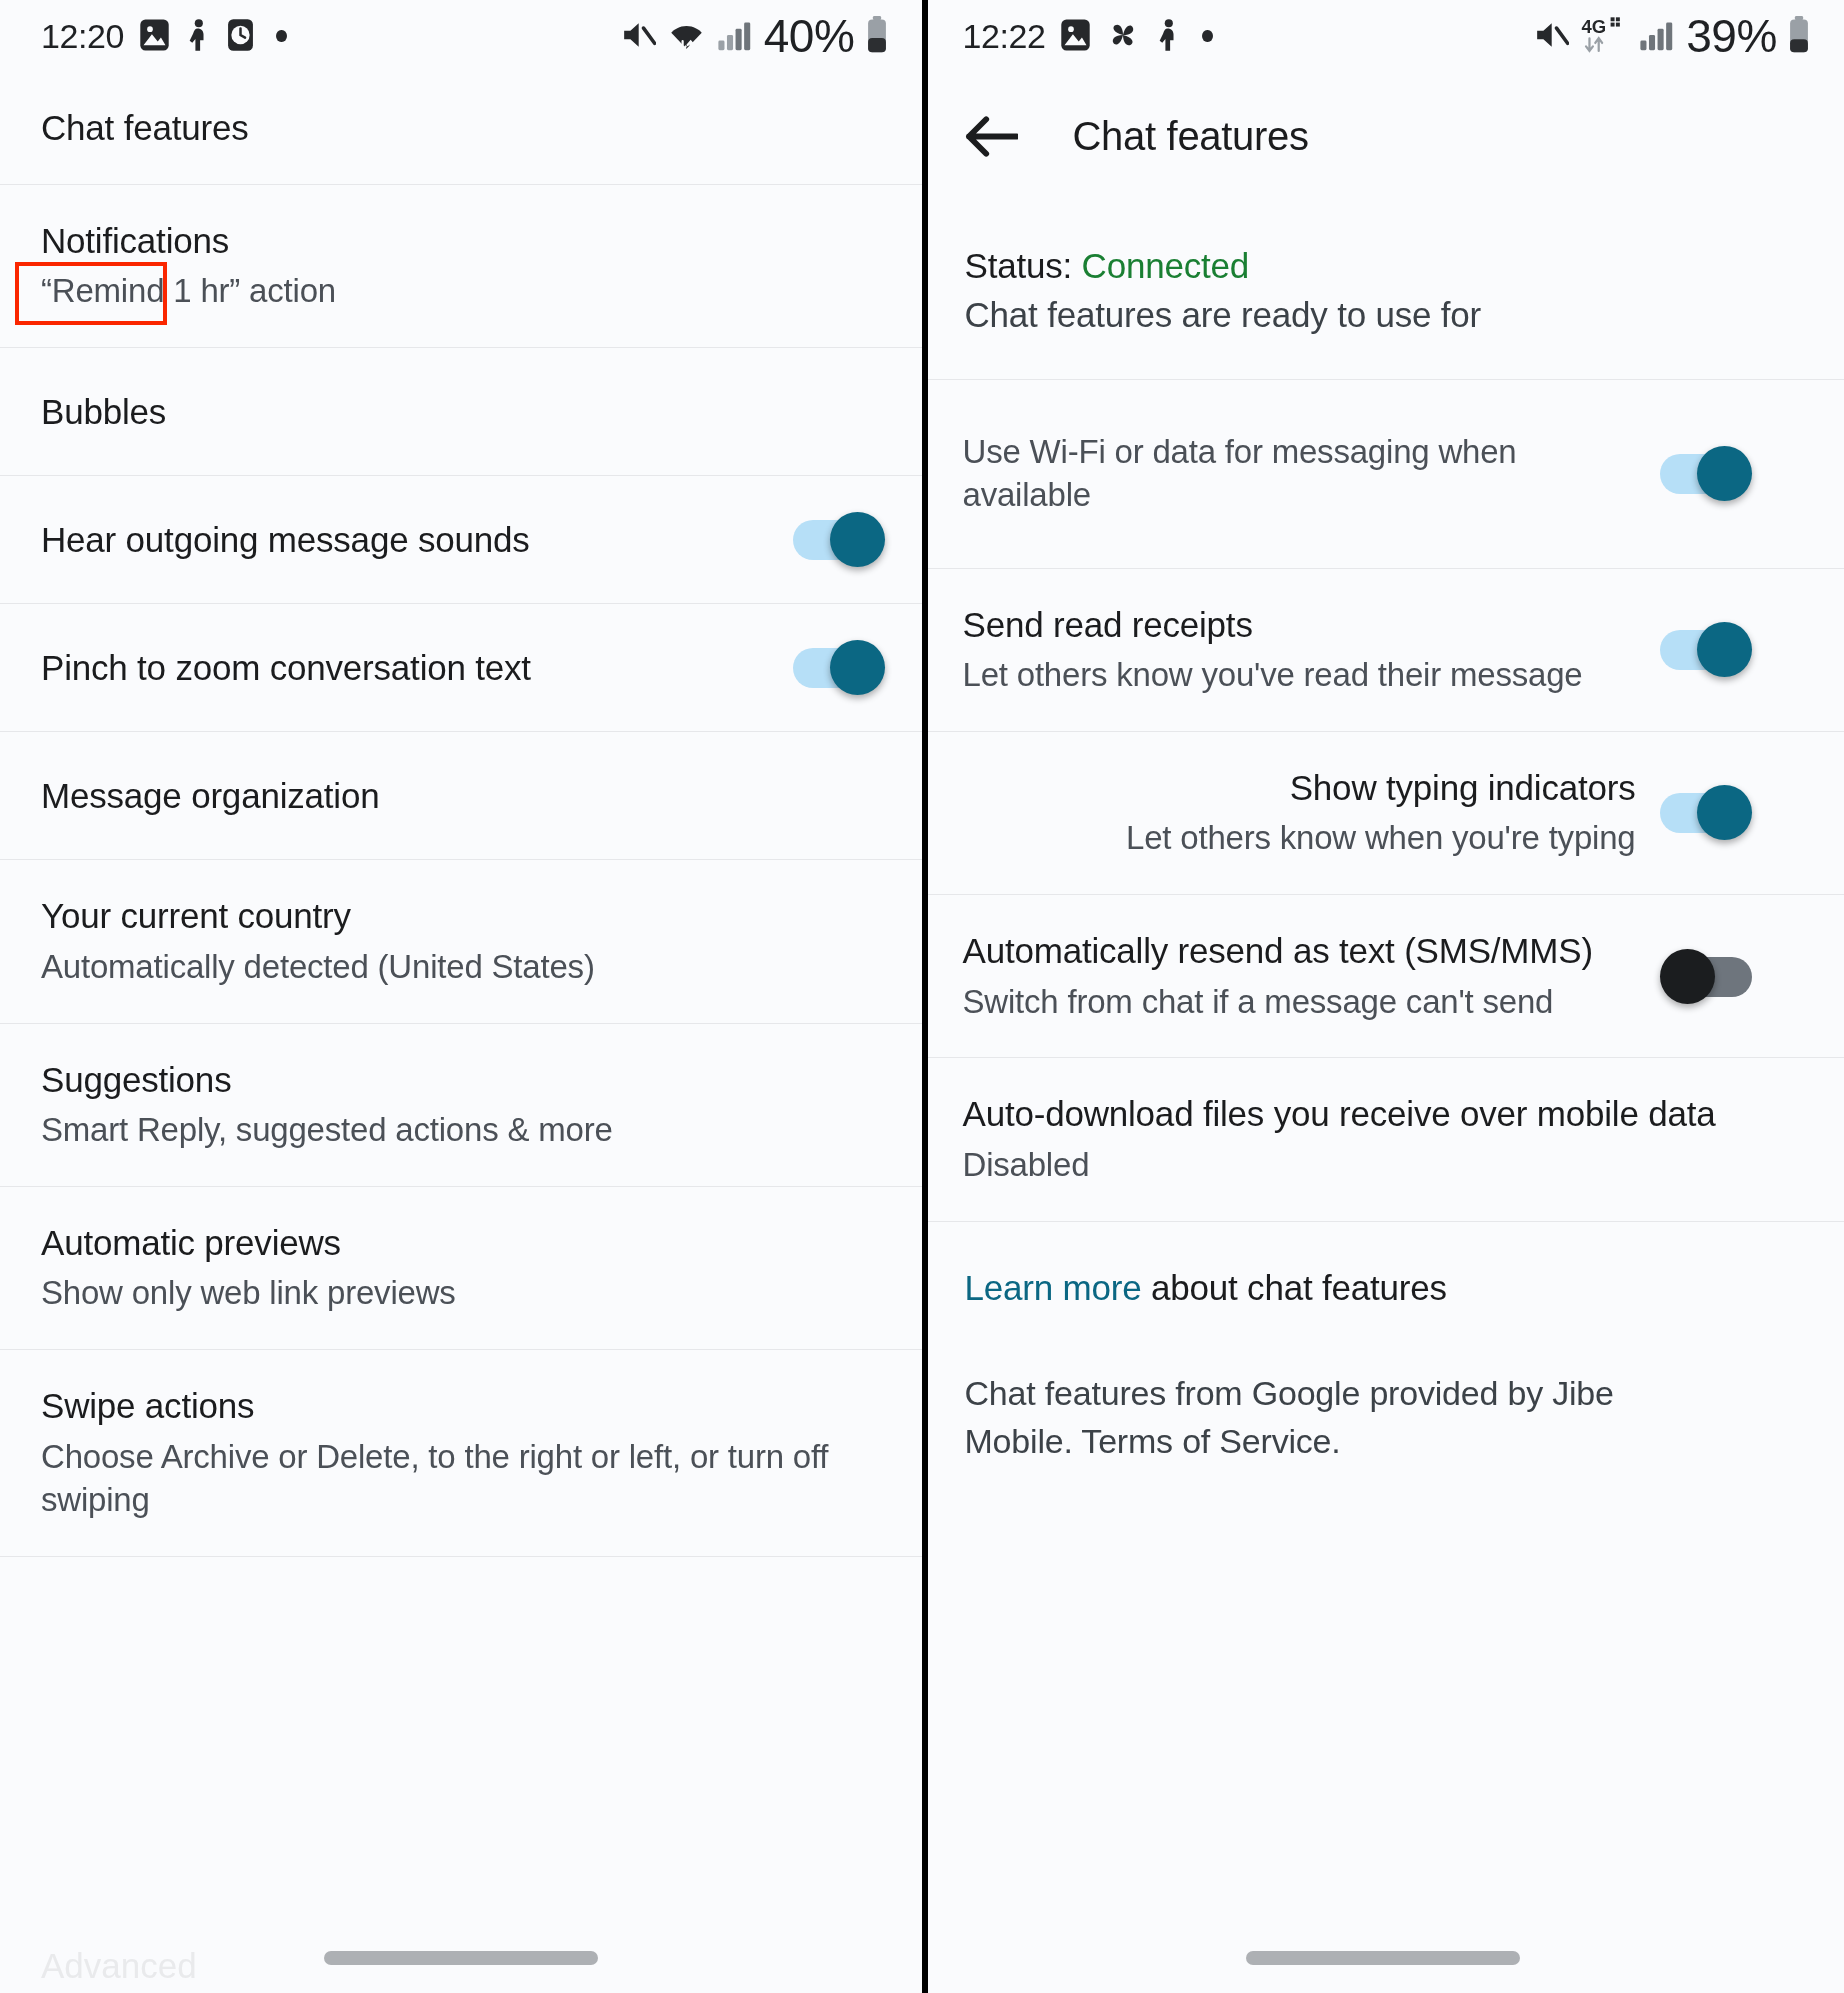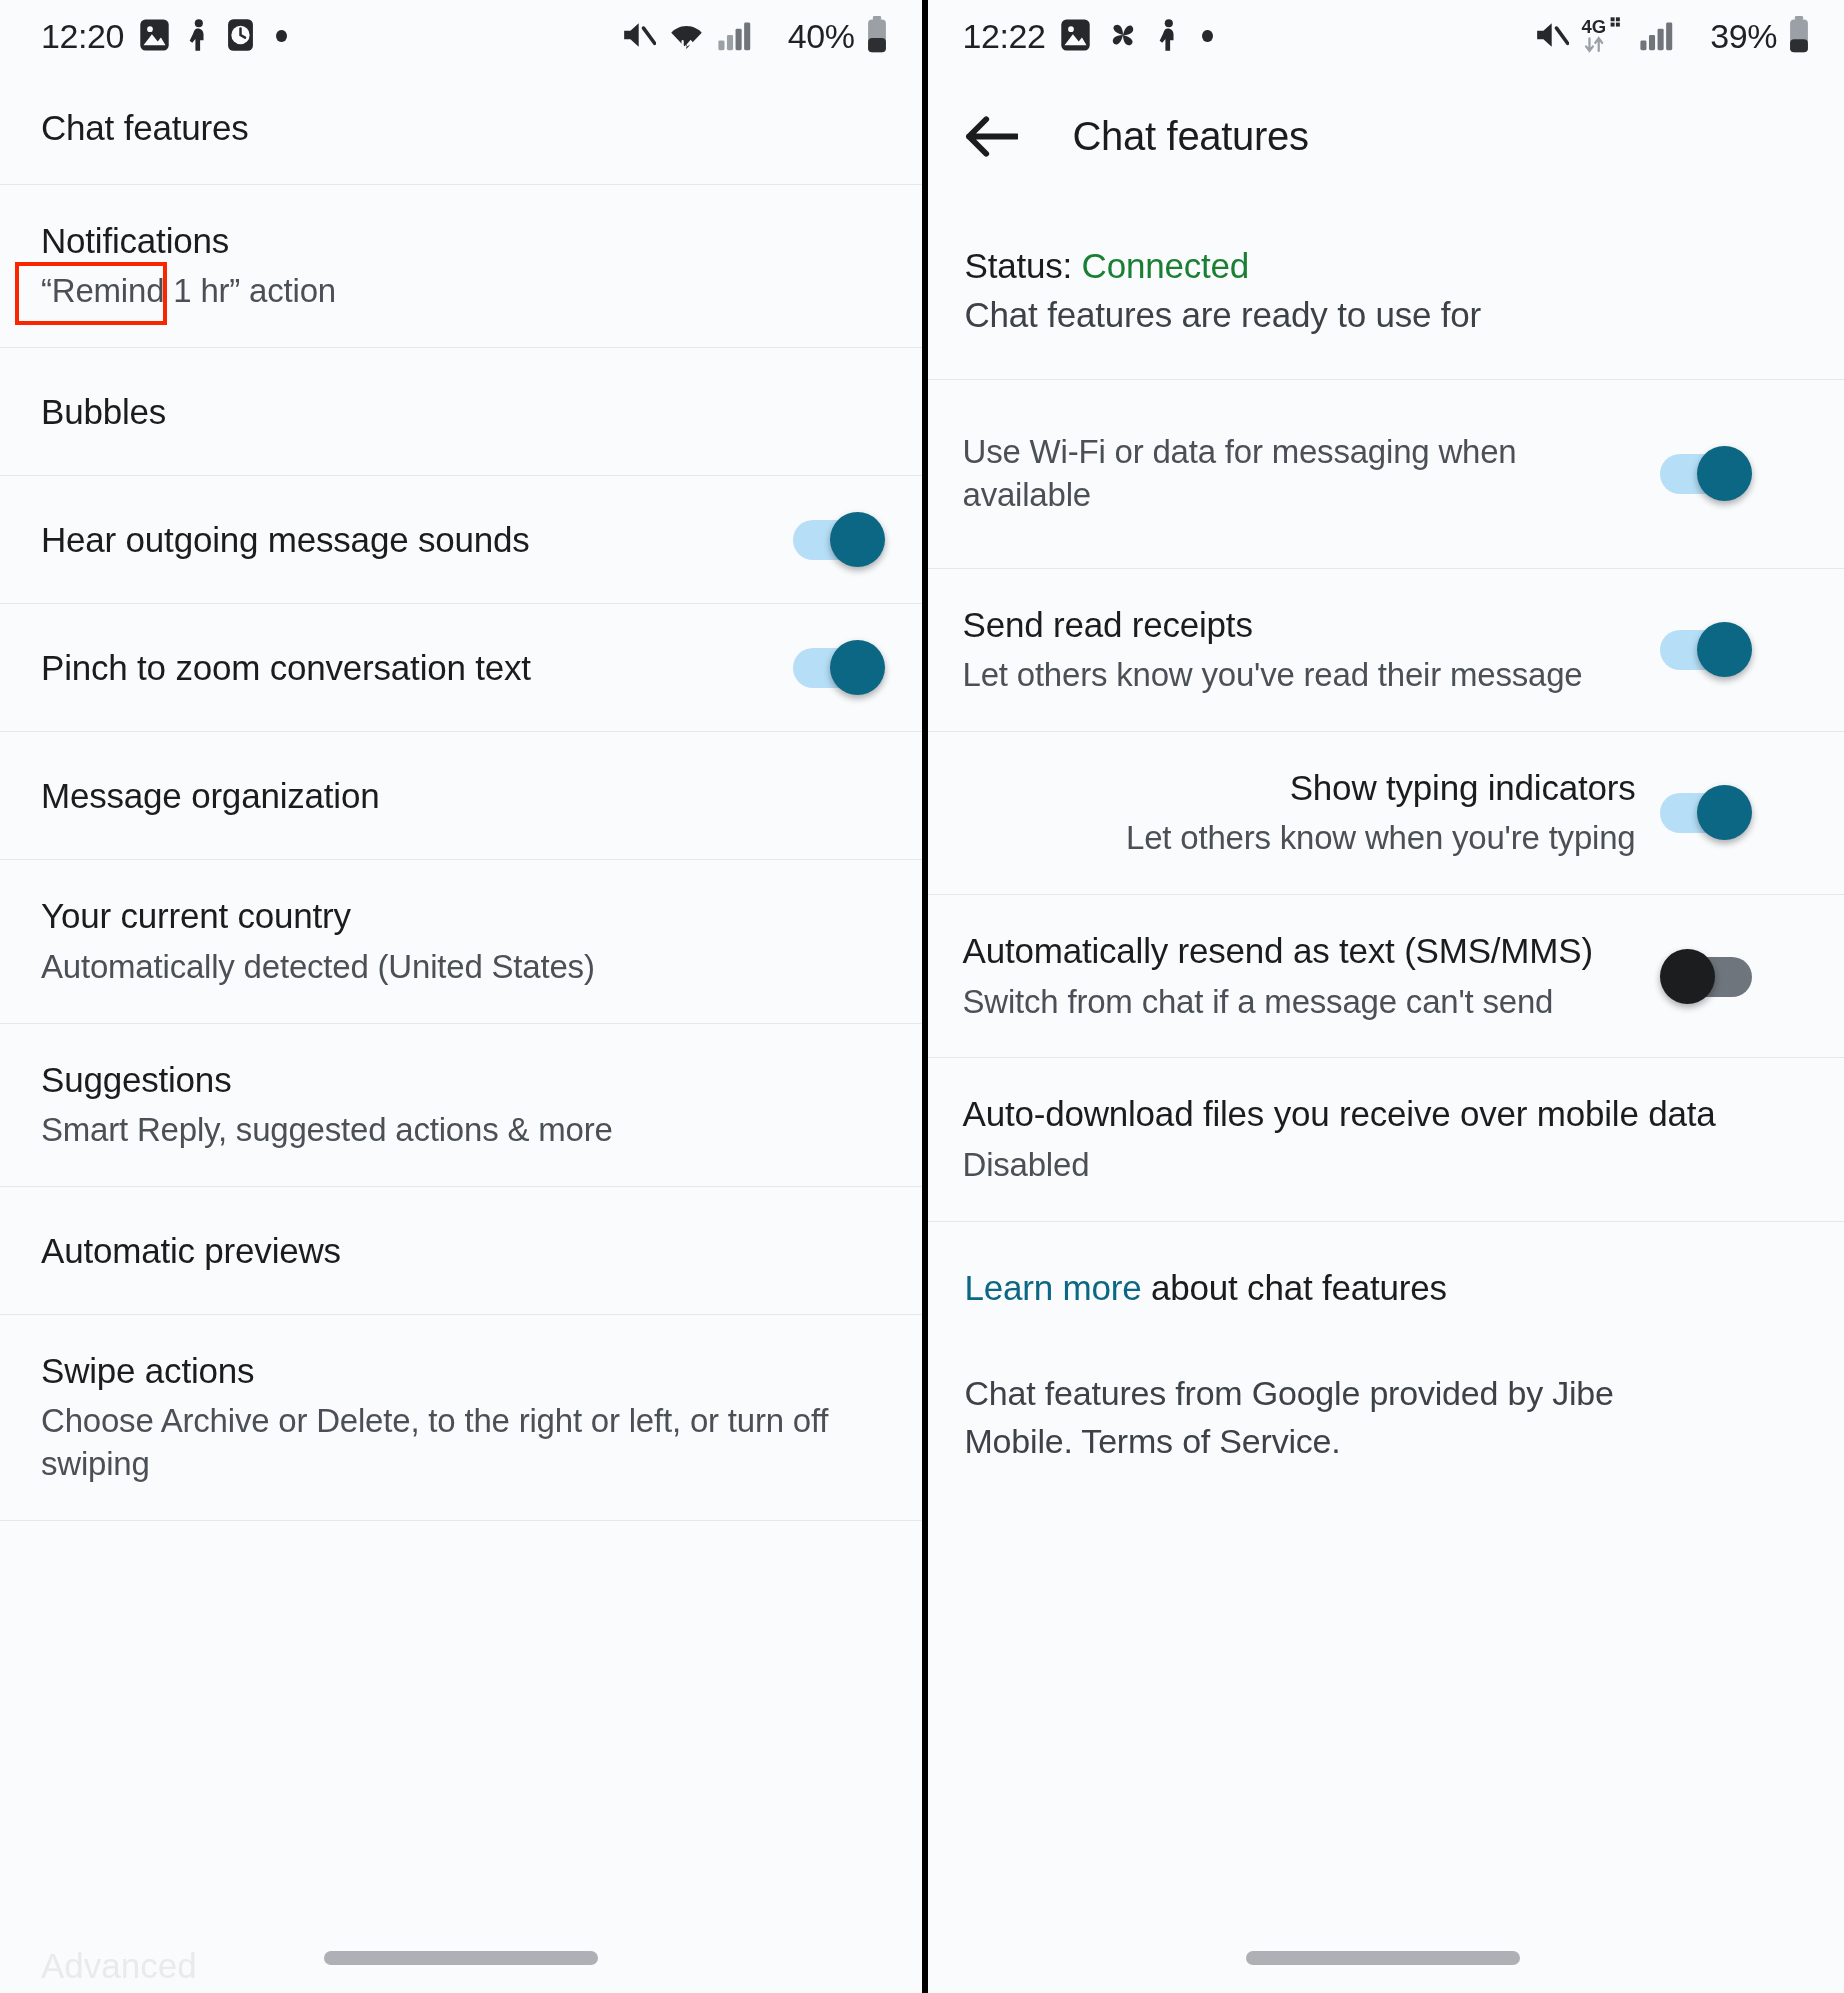--- a/index.html
+++ b/index.html
@@ -17,21 +17,21 @@
 
   
   .statusbar {
     height:72px; display:flex; align-items:center;
     justify-content:space-between; padding:0 34px 0 41px;
   }
   .sb-left, .sb-right { display:flex; align-items:center; }
   .sb-left { gap:14.5px; }
   .sb-right { gap:11px; }
   .sb-time { font-size:34px; color:#1f2124; letter-spacing:-0.4px; }
-  .sb-batt-text { font-size:34px; color:#1f2124; letter-spacing:-0.4px;margin-left:24px; }
+  .sb-batt-text { font-size:46px; color:#1f2124; letter-spacing:-0.4px; }
   .sb-icon { display:block; }
   .sb-dot { width:11px; height:12.8px; border-radius:50%; background:#26282b; margin-left:6.8px; }
 
   
   .appbar { height:128px; display:flex; align-items:center; padding-left:44px; gap:48px; }
   .appbar-right { padding-left:43px; gap:55px; }
   .back-btn { width:53px; height:53px; display:flex; align-items:center; justify-content:center; }
   .appbar-title { font-size:40px; color:#1b1c1e; letter-spacing:-0.3px; }
 
   
@@ -200,20 +200,21 @@
       <div class="row">
         <div class="row-text">
           <span class="row-title">Suggestions</span>
           <span class="row-sub">Smart Reply, suggested actions &amp; more</span>
         </div>
       </div>
 
       <div class="row">
         <div class="row-text">
           <span class="row-title">Automatic previews</span>
+          <span class="row-sub">Show only web link previews</span>
         </div>
       </div>
 
 
       <div class="row" style="min-height:183px;align-items:center;">
         <div class="row-text">
           <span class="row-title">Swipe actions</span>
           <span class="row-sub" style="max-width:839px;">Choose Archive or Delete, to the right or left, or turn off swiping</span>
         </div>
       </div>

